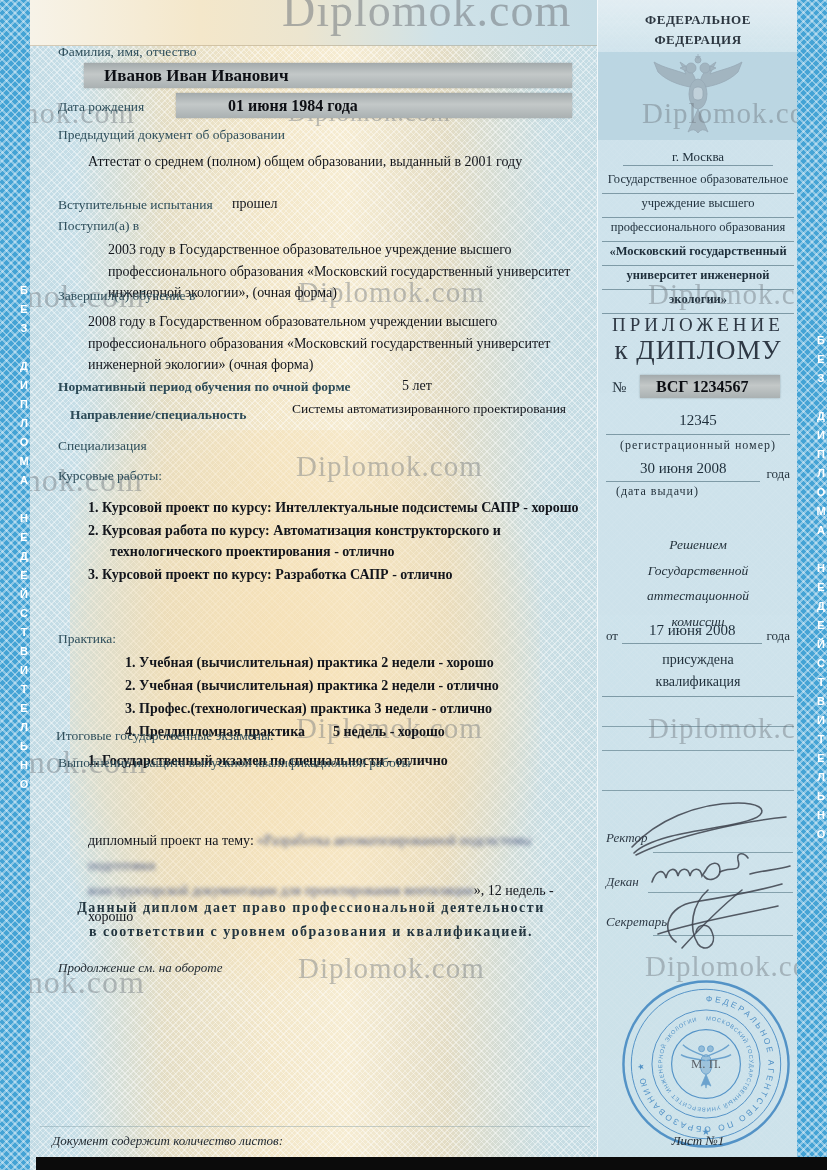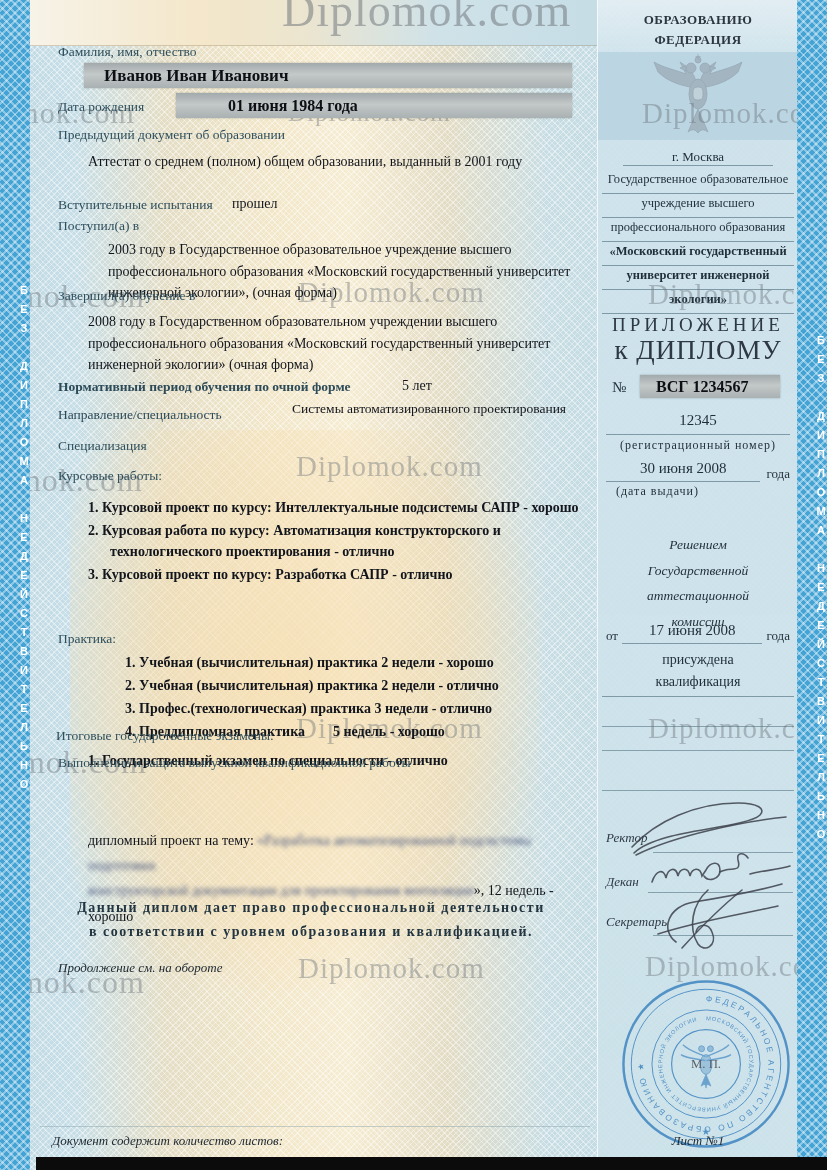--- a/index.html
+++ b/index.html
@@ -101,21 +101,21 @@
 
   <div class="lbl" style="left:58px;top:218px;">Поступил(а) в</div>
   <div class="val" style="left:88px;top:239px;width:482px;line-height:1.55;padding-left:20px;">2003 году в Государственное образовательное учреждение высшего профессионального образования «Московский государственный университет инженерной экологии», (очная форма)</div>
 
   <div class="lbl" style="left:58px;top:288px;">Завершил(а) обучение в</div>
   <div class="val" style="left:88px;top:311px;width:482px;line-height:1.55;">2008 году в Государственном образовательном учреждении высшего профессионального образования «Московский государственный университет инженерной экологии» (очная форма)</div>
 
   <div class="lbl" style="left:58px;top:379px;font-weight:bold;color:#2c4a57;">Нормативный период обучения по очной форме</div>
   <div class="val" style="left:402px;top:378px;">5 лет</div>
 
-  <div class="lbl" style="left:58px;top:407px;font-weight:normal;color:#2c4a57;">Направление/специальность</div>
+  <div class="lbl" style="left:70px;top:407px;font-weight:bold;color:#2c4a57;">Направление/специальность</div>
   <div class="val" style="left:292px;top:401px;white-space:nowrap;font-size:13.5px;">Системы автоматизированного проектирования</div>
 
   <div class="lbl" style="left:58px;top:438px;">Специализация</div>
 
   <div class="lbl" style="left:58px;top:468px;">Курсовые работы:</div>
   <div class="list" style="left:88px;top:497px;width:497px;">
     <div class="li">1. Курсовой проект по курсу: Интеллектуальные подсистемы САПР - хорошо</div>
     <div class="li">2. Курсовая работа по курсу: Автоматизация конструкторского и технологического проектирования - отлично</div>
     <div class="li">3. Курсовой проект по курсу: Разработка САПР - отлично</div>
   </div>
@@ -146,21 +146,21 @@
 
   <div class="val it" style="left:58px;top:960px;font-size:13px;color:#222b33;text-align:center;">Продолжение см. на обороте</div>
 
   <div class="footer-rule"></div>
   <div class="val it" style="left:52px;top:1133px;font-size:13px;color:#222b33;">Документ содержит количество листов:</div>
 
   <div class="panel">
     <div class="eagle-band"></div>
 
     <div class="c" style="top:10px;font-size:13px;font-weight:bold;letter-spacing:0.5px;color:#2c3640;line-height:1.55;">
-      <span>ОБРАЗОВАНИЮ</span><br>
+      <span>ФЕДЕРАЛЬНОЕ</span><br>
       <span>ФЕДЕРАЦИЯ</span>
     </div>
 
     <svg style="position:absolute;left:48px;top:54px;z-index:3;" width="104" height="84" viewBox="0 0 104 84">
       <g fill="#93a0ab" opacity="0.6" stroke="#7f8c98" stroke-width="0.8">
         <path d="M50,34 C36,32 22,28 12,18 L8,8 C18,14 30,16 40,20 L34,8 C44,14 50,22 50,30 Z"></path>
         <path d="M54,34 C68,32 82,28 92,18 L96,8 C86,14 74,16 64,20 L70,8 C60,14 54,22 54,30 Z"></path>
         <circle cx="45" cy="14" r="5"></circle>
           <circle cx="59" cy="14" r="5"></circle>
         <path d="M40,12 l-6,2 6,3 z"></path>

